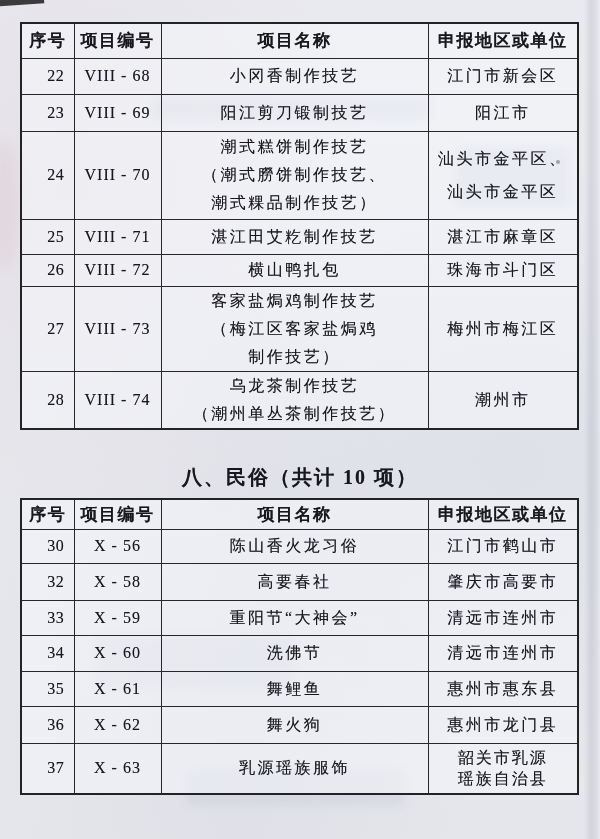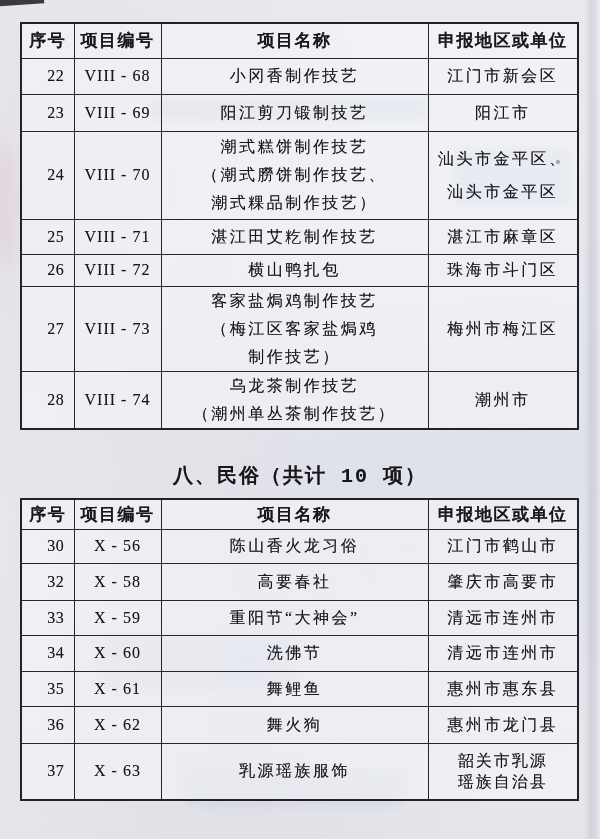--- a/index.html
+++ b/index.html
@@ -84,21 +84,21 @@
   .c-region { letter-spacing: 2.5px; }
   .t2 td.tight { line-height: 21px; letter-spacing: 2px; }
 
   .section-title {
     position: absolute;
     left: 0; right: 0;
     top: 456px;
     height: 42px;
     line-height: 42px;
     text-align: center;
-    font-family: Liberation Mono, monospace;
+    font-family: Liberation Serif, serif;
     font-weight: 700;
     font-size: 20px;
     letter-spacing: 2px;
     color: #17171c;
     text-shadow: 0 0 0.6px rgba(20,20,30,0.45);
   }
 
   .speck { position: absolute; background: #3a3a40; border-radius: 50%; }
 </style>
 </head>
@@ -225,21 +225,21 @@
       <td class="c-code">X - 61</td>
       <td class="c-name">舞鲤鱼</td>
       <td class="c-region">惠州市惠东县</td>
     </tr>
     <tr style="height:37px">
       <td class="c-seq">36</td>
       <td class="c-code">X - 62</td>
       <td class="c-name">舞火狗</td>
       <td class="c-region">惠州市龙门县</td>
     </tr>
-    <tr style="height:57px">
+    <tr style="height:51px">
       <td class="c-seq">37</td>
       <td class="c-code">X - 63</td>
       <td class="c-name">乳源瑶族服饰</td>
       <td class="c-region tight">韶关市乳源
 瑶族自治县</td>
     </tr>
   </tbody>
     </table>
 
 </div>

